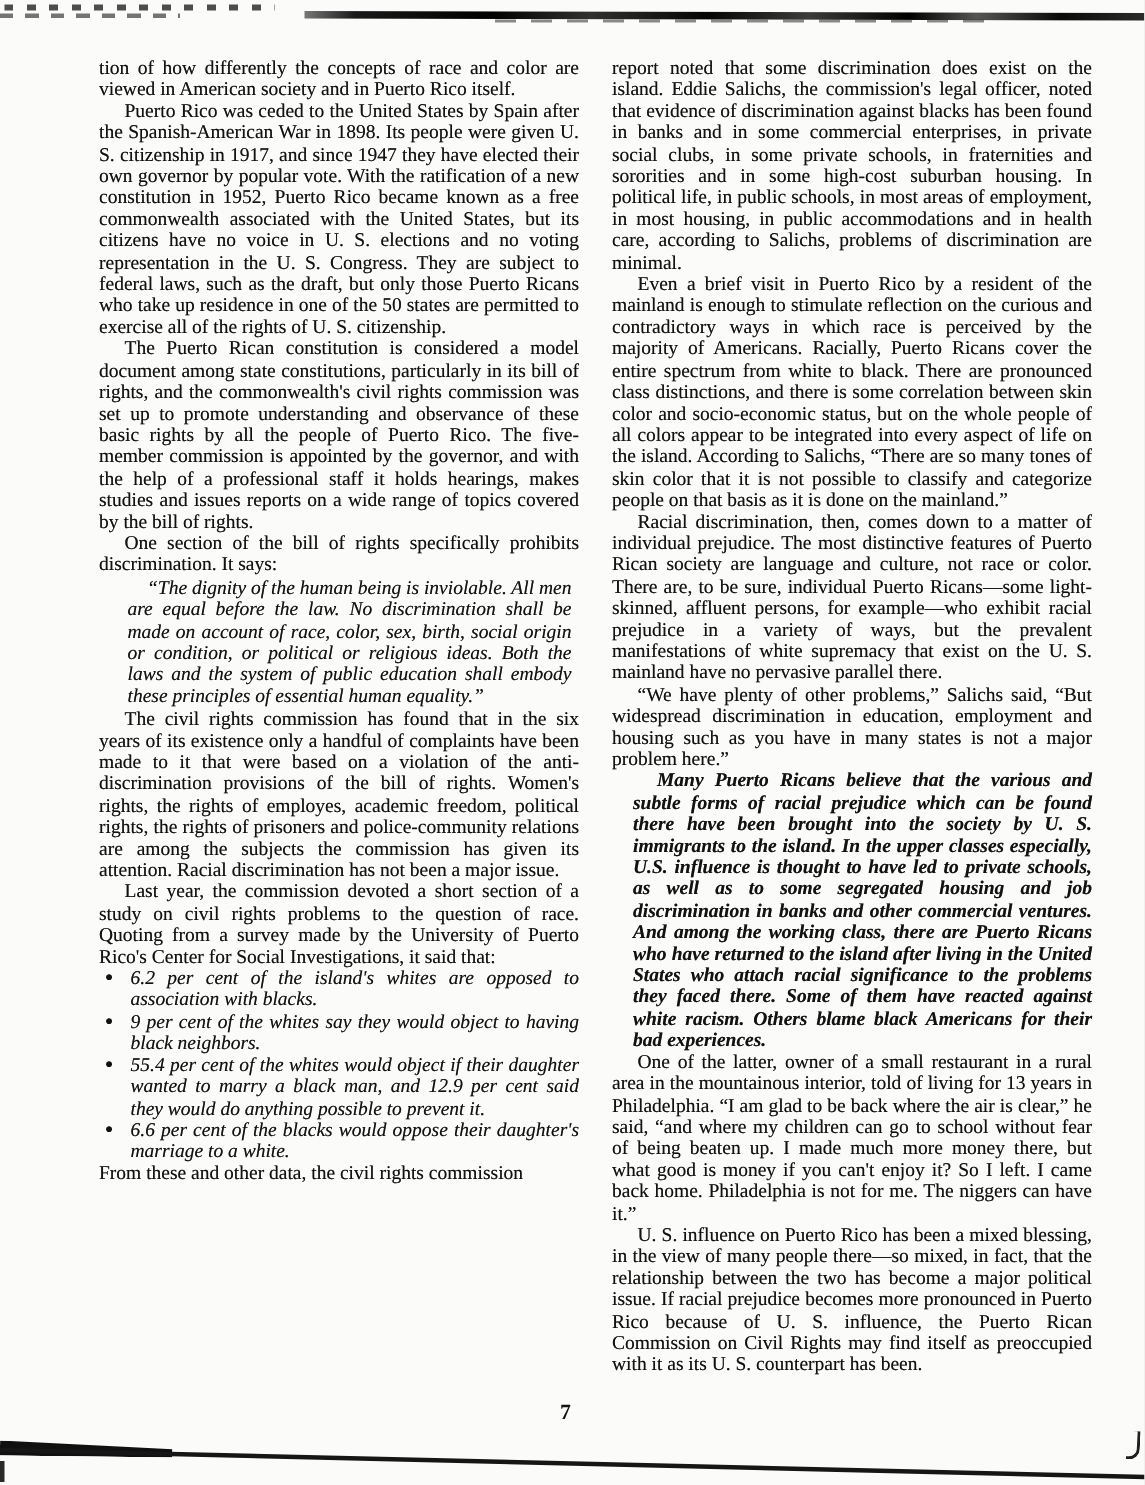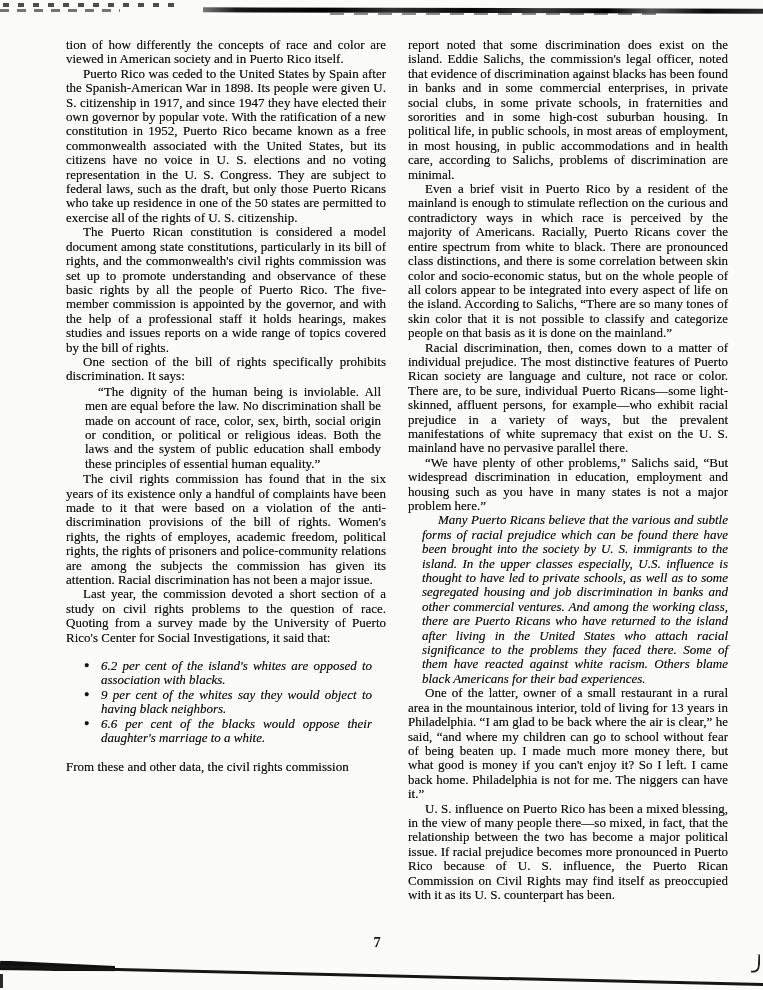--- a/index.html
+++ b/index.html
@@ -14,28 +14,29 @@
     display:flex; gap:22px;
   }
   .col {
     width:320px; font-size:13px; line-height:14.4px;
     text-align:justify; text-shadow:0 0 .35px rgba(0,0,0,.55);
   }
   .col p { margin:0; text-indent:17px; }
   .col p.cont { text-indent:0; }
   .quote {
     margin:1px 5px 1px 19px !important;
-    text-indent:13px !important;
+    font-style:italic; text-indent:13px !important;
   }
   .ital-block {
     margin-left:14px !important; font-style:italic;
     text-indent:16px !important;
+    font-weight:bold;
   }
   ul.bullets {
-    margin:14px; padding:0; list-style:none; font-style:italic;
+    margin:0; padding:0; list-style:none; font-style:italic;
   }
   ul.bullets li { position:relative; padding-left:21px; }
   ul.bullets li::before {
     content:"●"; position:absolute; left:4px; top:-1px; font-size:9px;
     font-style:normal;
   }
   .page-number {
     position:absolute; left:362px; top:934px; width:30px;
     font-size:14.5px; font-weight:bold; text-align:center;
   }
@@ -99,20 +100,21 @@
       <p class="cont">tion of how differently the concepts of race and color are viewed in American society and in Puerto Rico itself.</p>
       <p>Puerto Rico was ceded to the United States by Spain after the Spanish-American War in 1898. Its people were given U. S. citizenship in 1917, and since 1947 they have elected their own governor by popular vote. With the ratification of a new constitution in 1952, Puerto Rico became known as a free commonwealth associated with the United States, but its citizens have no voice in U. S. elections and no voting representation in the U. S. Congress. They are subject to federal laws, such as the draft, but only those Puerto Ricans who take up residence in one of the 50 states are permitted to exercise all of the rights of U. S. citizenship.</p>
       <p>The Puerto Rican constitution is considered a model document among state constitutions, particularly in its bill of rights, and the commonwealth's civil rights commission was set up to promote understanding and observance of these basic rights by all the people of Puerto Rico. The five-member commission is appointed by the governor, and with the help of a professional staff it holds hearings, makes studies and issues reports on a wide range of topics covered by the bill of rights.</p>
       <p>One section of the bill of rights specifically prohibits discrimination. It says:</p>
       <p class="quote">“The dignity of the human being is inviolable. All men are equal before the law. No discrimination shall be made on account of race, color, sex, birth, social origin or condition, or political or religious ideas. Both the laws and the system of public education shall embody these principles of essential human equality.”</p>
       <p>The civil rights commission has found that in the six years of its existence only a handful of complaints have been made to it that were based on a violation of the anti-discrimination provisions of the bill of rights. Women's rights, the rights of employes, academic freedom, political rights, the rights of prisoners and police-community relations are among the subjects the commission has given its attention. Racial discrimination has not been a major issue.</p>
       <p>Last year, the commission devoted a short section of a study on civil rights problems to the question of race. Quoting from a survey made by the University of Puerto Rico's Center for Social Investigations, it said that:</p>
       <ul class="bullets">
         <li>6.2 per cent of the island's whites are opposed to association with blacks.</li>
         <li>9 per cent of the whites say they would object to having black neighbors.</li>
+        <li>55.4 per cent of the whites would object if their daughter wanted to marry a black man, and 12.9 per cent said they would do anything possible to prevent it.</li>
         <li>6.6 per cent of the blacks would oppose their daughter's marriage to a white.</li>
       </ul>
       <p class="cont">From these and other data, the civil rights commission</p>
     </div>
 
     <div class="col">
       <p class="cont">report noted that some discrimination does exist on the island. Eddie Salichs, the commission's legal officer, noted that evidence of discrimination against blacks has been found in banks and in some commercial enterprises, in private social clubs, in some private schools, in fraternities and sororities and in some high-cost suburban housing. In political life, in public schools, in most areas of employment, in most housing, in public accommodations and in health care, according to Salichs, problems of discrimination are minimal.</p>
       <p>Even a brief visit in Puerto Rico by a resident of the mainland is enough to stimulate reflection on the curious and contradictory ways in which race is perceived by the majority of Americans. Racially, Puerto Ricans cover the entire spectrum from white to black. There are pronounced class distinctions, and there is some correlation between skin color and socio-economic status, but on the whole people of all colors appear to be integrated into every aspect of life on the island. According to Salichs, “There are so many tones of skin color that it is not possible to classify and categorize people on that basis as it is done on the mainland.”</p>
       <p>Racial discrimination, then, comes down to a matter of individual prejudice. The most distinctive features of Puerto Rican society are language and culture, not race or color. There are, to be sure, individual Puerto Ricans—some light-skinned, affluent persons, for example—who exhibit racial prejudice in a variety of ways, but the prevalent manifestations of white supremacy that exist on the U. S. mainland have no pervasive parallel there.</p>
       <p>“We have plenty of other problems,” Salichs said, “But widespread discrimination in education, employment and housing such as you have in many states is not a major problem here.”</p>

